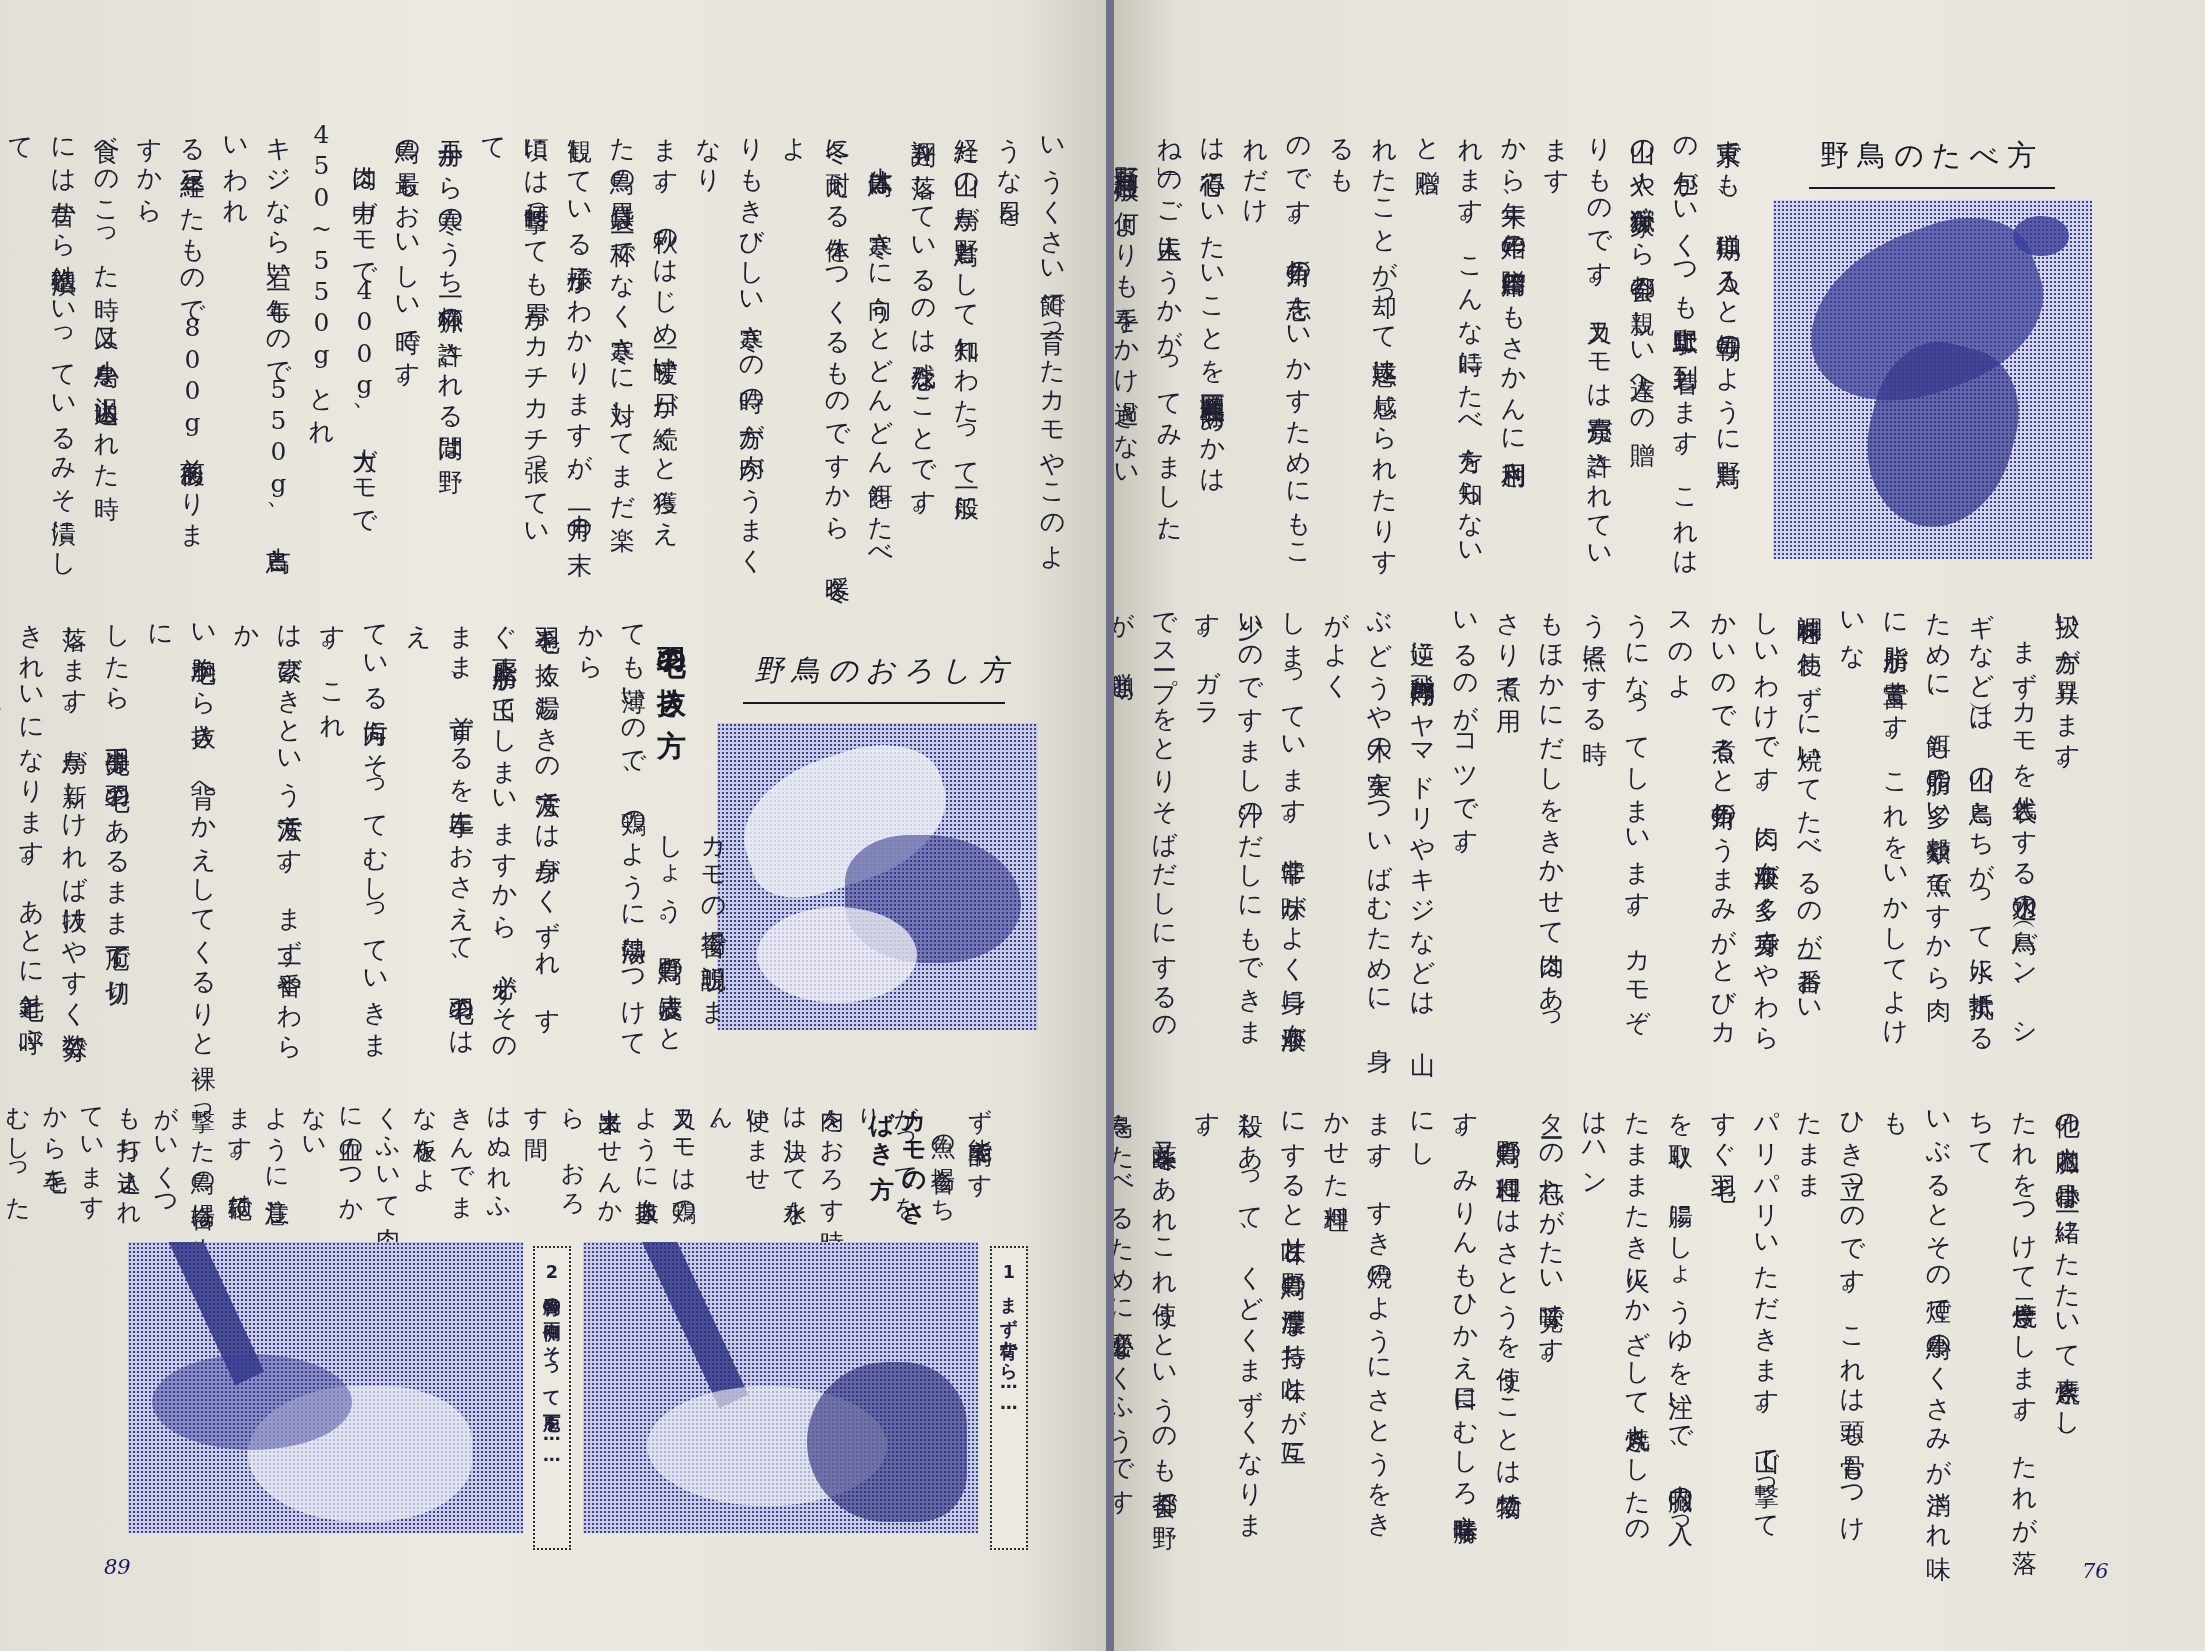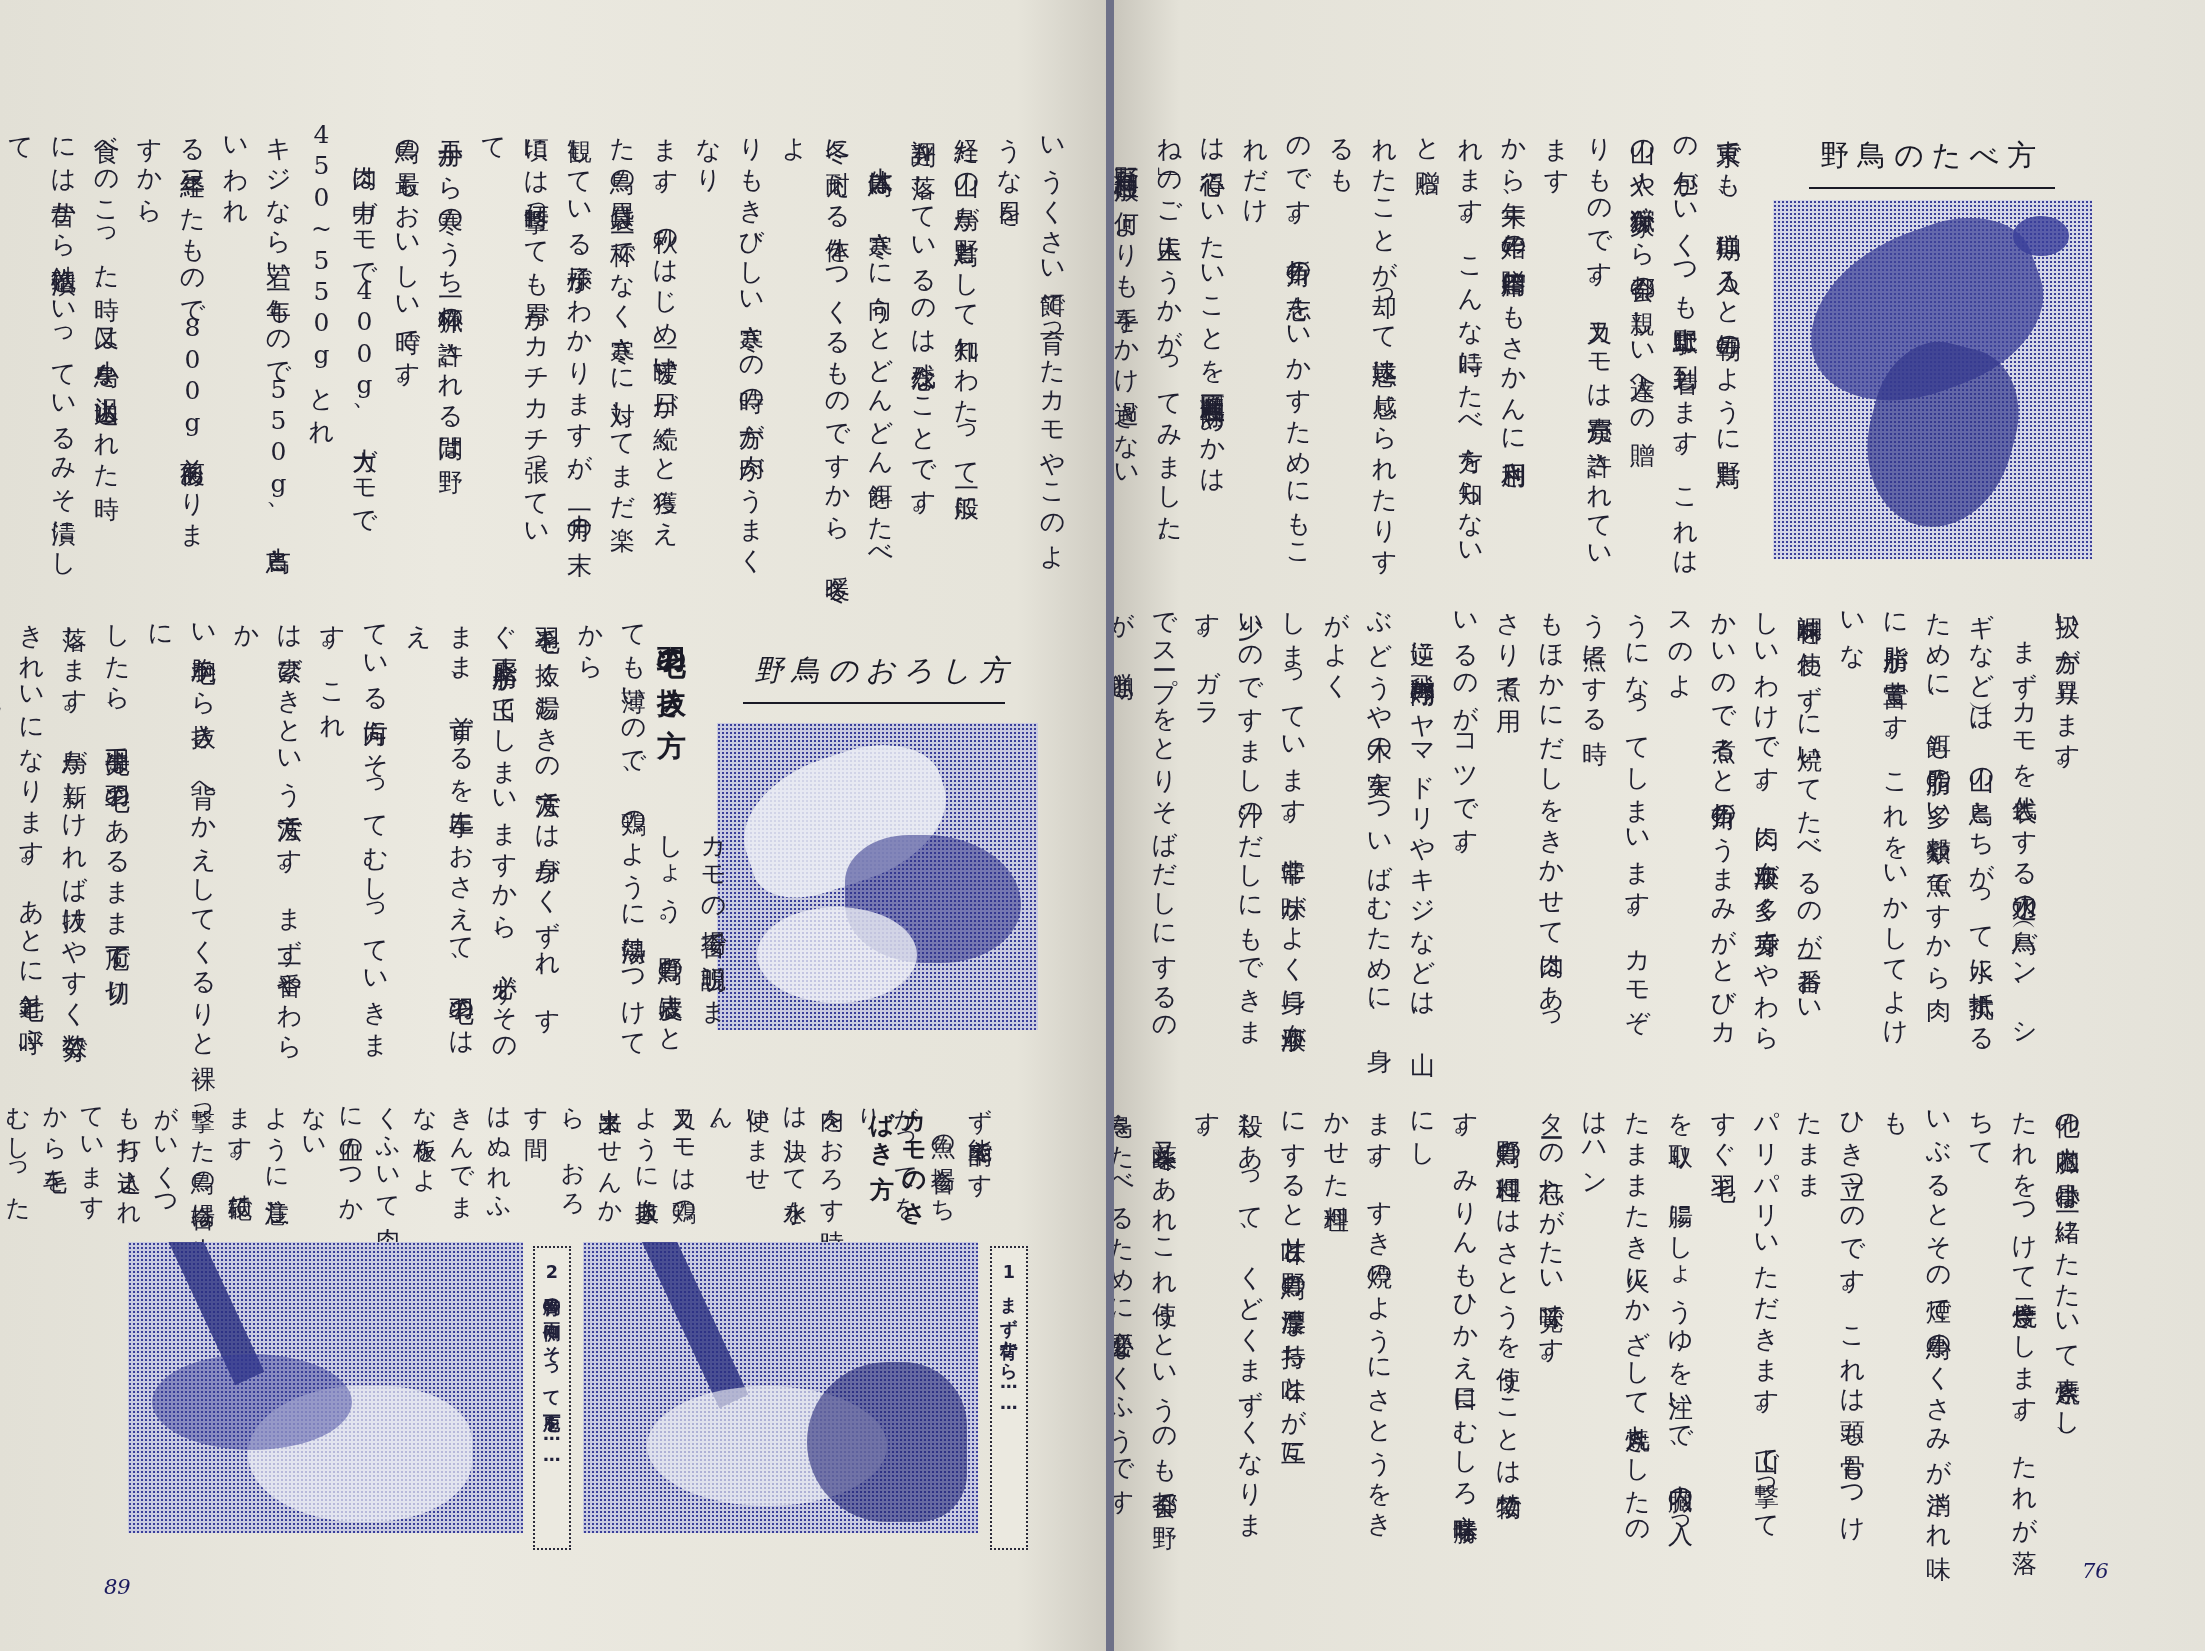--- a/index.html
+++ b/index.html
@@ -106,21 +106,21 @@
   </div>
   <div class="caption" style="left:533px;top:1246px;height:271px;">2胸骨の両側にそって庖丁を……</div>
 
   <div class="photo" style="left:583px;top:1242px;width:395px;height:291px;">
     <div class="shape" style="left:96px;top:-16px;width:32px;height:184px;background:#2b2f80;transform:rotate(-25deg);opacity:.8;"></div>
     <div class="shape" style="left:64px;top:144px;width:240px;height:120px;background:#eceef5;border-radius:50%;opacity:.65;"></div>
     <div class="shape" style="left:224px;top:120px;width:160px;height:160px;background:#262a78;border-radius:50% 40% 30% 50%;opacity:.6;"></div>
   </div>
   <div class="caption" style="left:990px;top:1246px;height:271px;">1まず背から……</div>
 
-  <div class="pagenum" style="left:104px;top:1555px;margin-top:20px;">89</div>
+  <div class="pagenum" style="left:104px;top:1555px;">89</div>
 </div>
 
 <div class="page page-right">
 
   <div class="heading" style="left:695px;top:136px;width:224px;">野鳥のたべ方</div>
 
   <div class="photo" style="left:659px;top:200px;width:319px;height:359px;background-color:#d4d6e6;">
     <div class="shape" style="left:32px;top:32px;width:240px;height:160px;background:#3f4398;border-radius:60% 40% 50% 50%;transform:rotate(-20deg);opacity:.75;"></div>
     <div class="shape" style="left:240px;top:16px;width:56px;height:40px;background:#3a3f9a;border-radius:50%;opacity:.8;"></div>
     <div class="shape" style="left:96px;top:144px;width:144px;height:184px;background:#33378c;border-radius:40% 40% 50% 50%;transform:rotate(15deg);opacity:.7;"></div>

